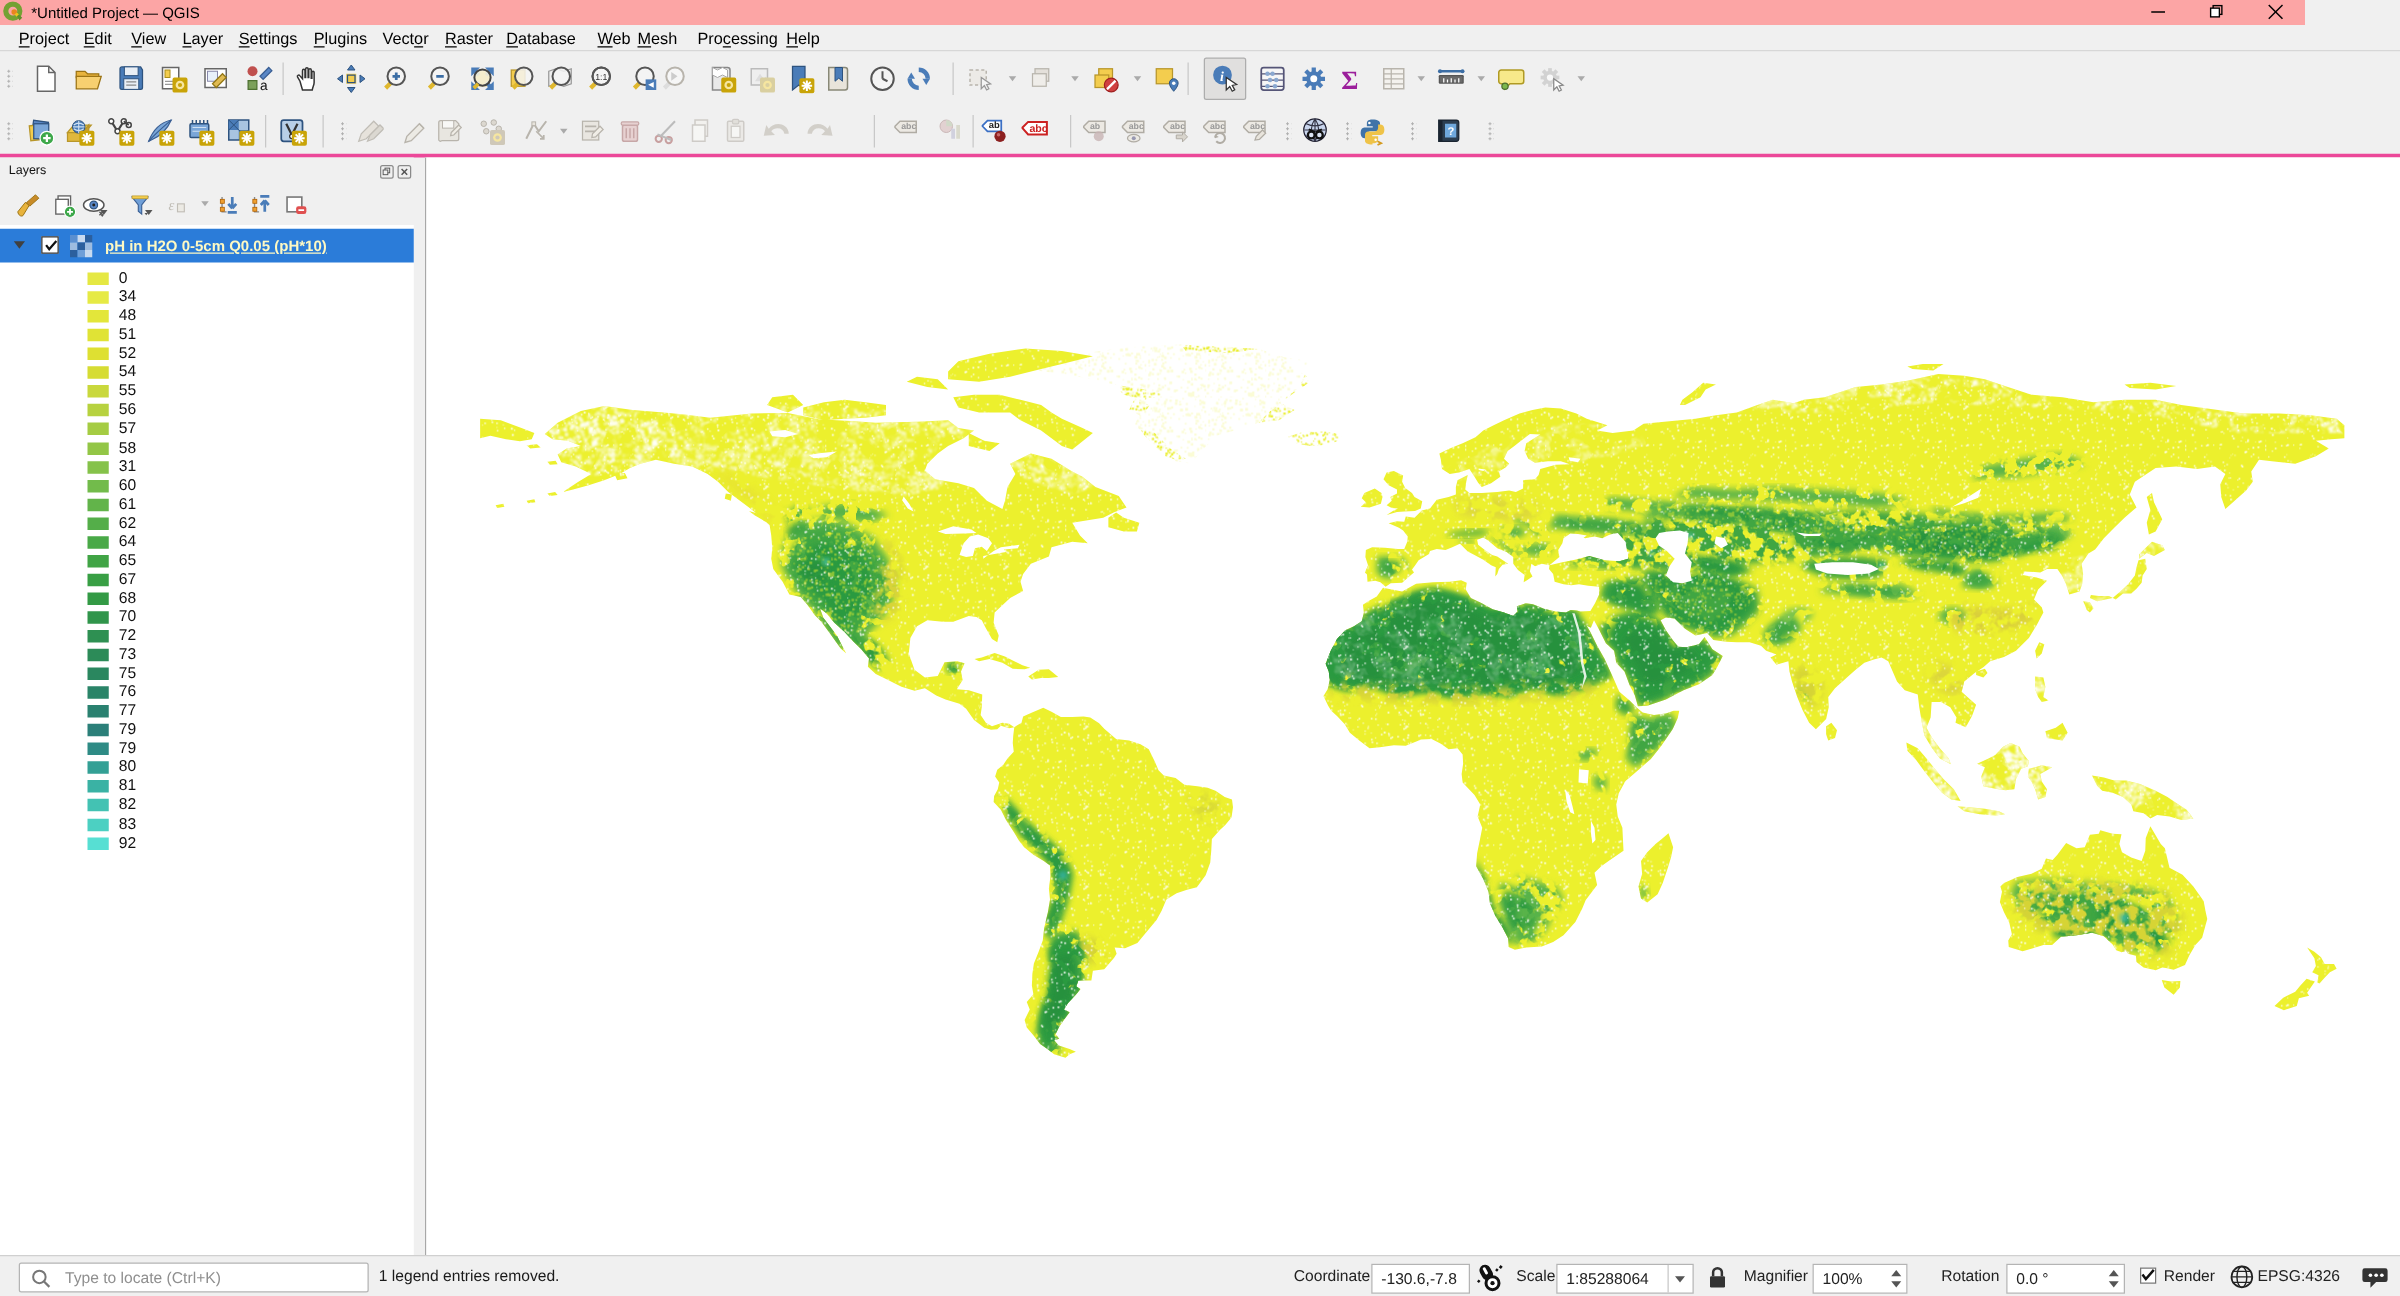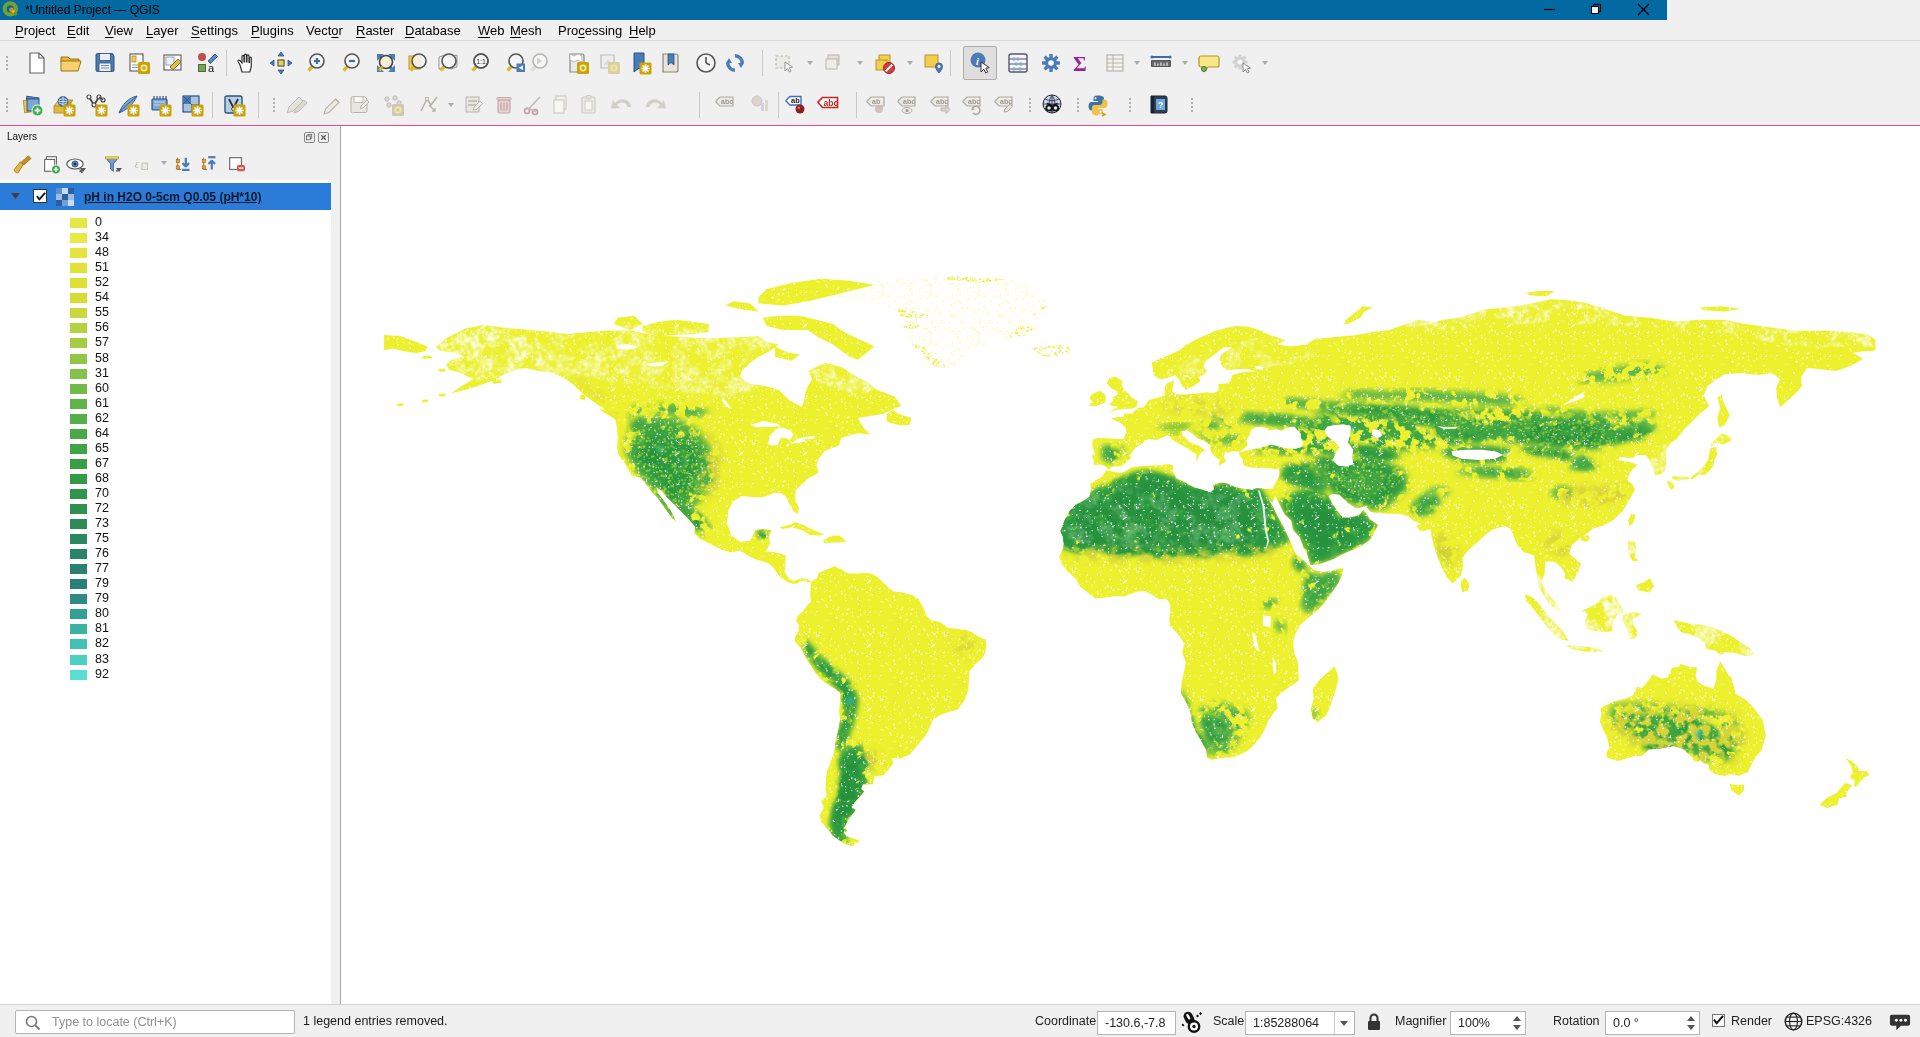--- a/index.html
+++ b/index.html
@@ -1,29 +1,29 @@
 <!DOCTYPE html>
 <html><head>
 <meta charset="utf-8">
 <style>
 * { margin:0; padding:0; box-sizing:border-box; }
 html,body { width:1920px; height:1037px; overflow:hidden;
   font-family:"Liberation Sans", sans-serif; background:#f0f0f0; }
-#titlebar { position:absolute; left:0; top:0; width:1667px; height:20px;
-  background:#0369a1; }
+#titlebar { position:absolute; left:0; top:0; width:1844px; height:20px;
+  background:#fca5a5; }
 #title-text { position:absolute; left:25px; top:3px; font-size:12px; color:#000; }
 #winbtns { position:absolute; right:0; top:0; height:20px; }
 #menubar { position:absolute; left:0; top:20px; width:1920px; height:21px;
   background:#f0f0f0; border-bottom:1px solid #d7d7d7; }
 .menu-item { position:absolute; top:3px; font-size:13px; color:#000; }
 .menu-item u { text-decoration:underline; text-underline-offset:2px; }
 #toolbar1 { position:absolute; left:0; top:42px; width:1920px; height:42px;
   background:#f0f0f0; }
 #toolbar2 { position:absolute; left:0; top:84px; width:1920px; height:42px;
-  background:#f0f0f0; border-bottom:1px solid #ec4899; }
+  background:#f0f0f0; border-bottom:3px solid #ec4899; }
 .tbi { position:absolute; top:9px; width:24px; height:24px; }
 .tbi2 { position:absolute; top:9px; width:24px; height:24px; }
 .grip { position:absolute; top:13px; width:5px; height:16px;
   background-image:radial-gradient(circle, #b0b0b0 1px, transparent 1.1px);
   background-size:4px 4px; }
 .tsep { position:absolute; top:8px; width:1px; height:26px; background:#c8c8c8; }
 .drop { position:absolute; top:19px; width:0; height:0;
   border-left:3.5px solid transparent; border-right:3.5px solid transparent;
   border-top:4px solid #555; }
 .drop.gray { border-top-color:#aaa; }
@@ -643,21 +643,21 @@
         <rect x="0" y="0" width="6" height="6" fill="#5a8fd0"></rect>
           <rect x="6" y="0" width="6" height="6" fill="#c8daf0"></rect>
           <rect x="12" y="0" width="6" height="6" fill="#2b5f9e"></rect>
         <rect x="0" y="6" width="6" height="6" fill="#9dbce0"></rect>
           <rect x="6" y="6" width="6" height="6" fill="#2b5f9e"></rect>
           <rect x="12" y="6" width="6" height="6" fill="#9dbce0"></rect>
         <rect x="0" y="12" width="6" height="6" fill="#2b5f9e"></rect>
           <rect x="6" y="12" width="6" height="6" fill="#6f9fd8"></rect>
           <rect x="12" y="12" width="6" height="6" fill="#c8daf0"></rect>
       </svg>
-      <span style="position:absolute;left:84px;top:7px;font-size:12px;font-weight:bold;color:#0f172a;text-decoration:underline">pH in H2O 0-5cm Q0.05 (pH*10)</span>
+      <span style="position:absolute;left:84px;top:7px;font-size:12px;font-weight:bold;color:#fef9c3;text-decoration:underline">pH in H2O 0-5cm Q0.05 (pH*10)</span>
     </div>
     <div id="legend">
         <div class="leg-row" style="top:5.0px">
           <span class="leg-sw" style="background:#e5e843"></span>
           <span class="leg-tx">0</span>
         </div>
         <div class="leg-row" style="top:20.1px">
           <span class="leg-sw" style="background:#e6ea45"></span>
           <span class="leg-tx">34</span>
         </div>

